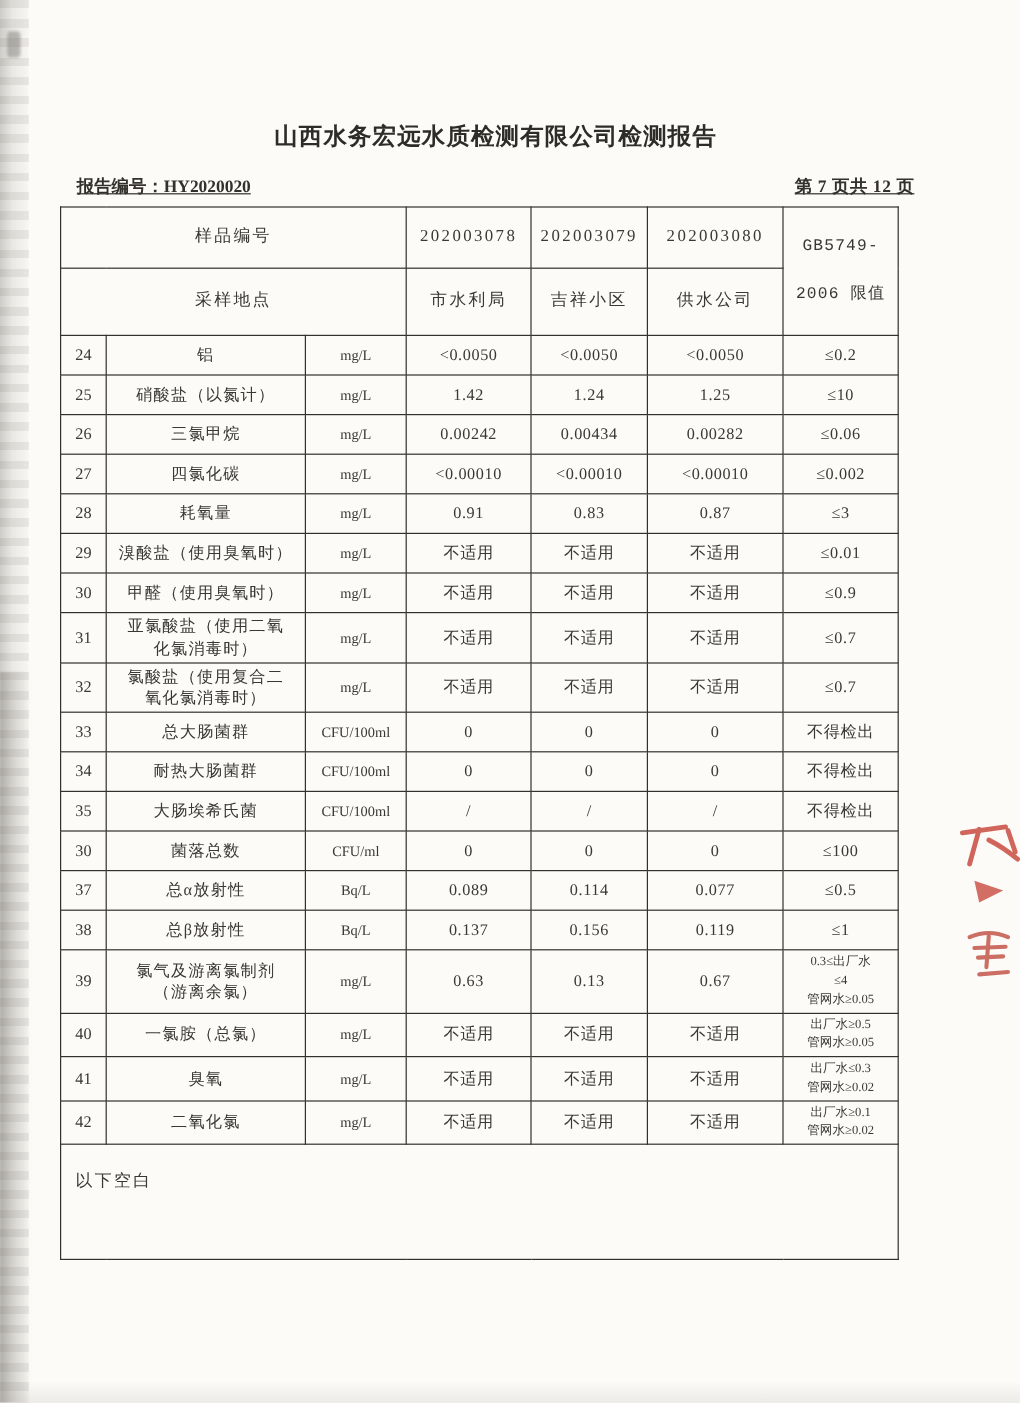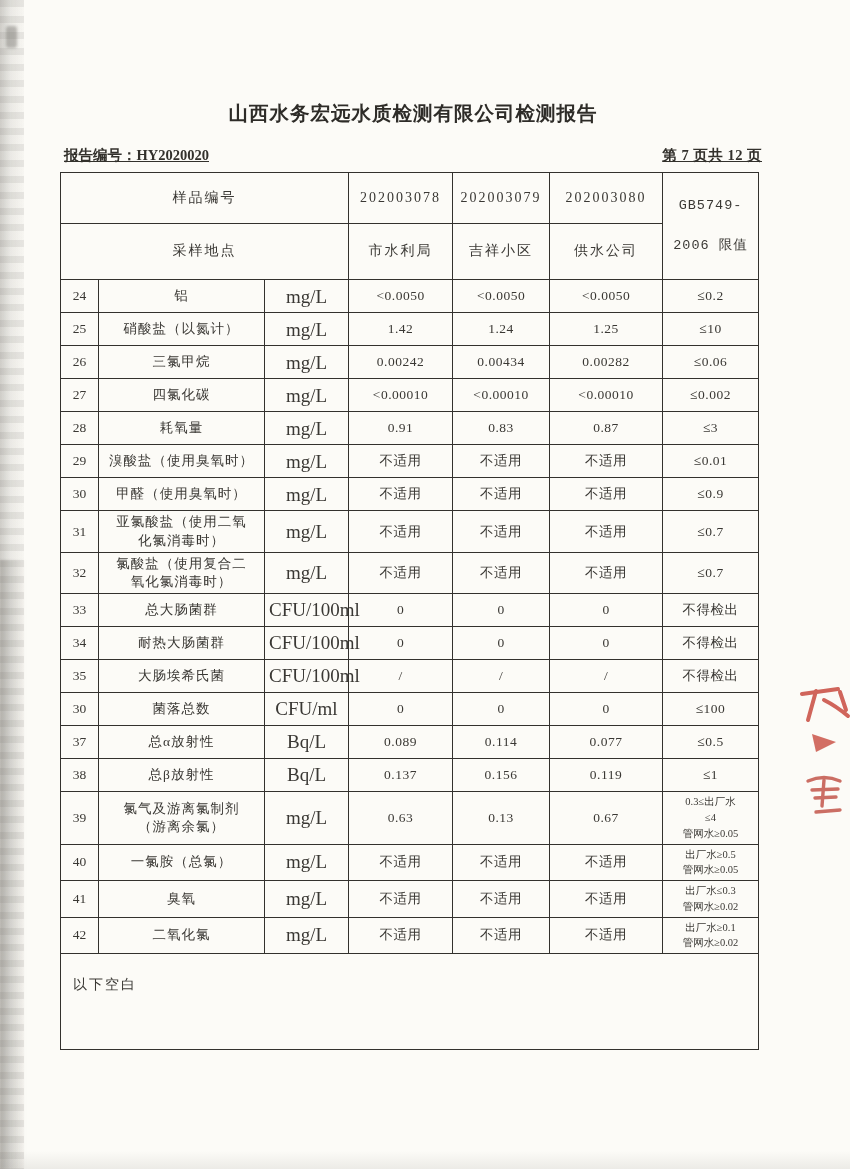--- a/index.html
+++ b/index.html
@@ -56,21 +56,21 @@
     color:#2e2c28;
   }
   .meta{
     position:absolute;left:64px;top:146px;width:698px;
     display:flex;justify-content:space-between;align-items:baseline;
     font-size:14.5px;font-weight:bold;color:#33312c;text-decoration:underline;
   }
   .meta .page-info{font-weight:bold;letter-spacing:.5px;}
 
   table.report{
-    position:absolute;left:60px;top:172px;
+    position:absolute;left:50px;top:172px;
     width:698px;
     border-collapse:collapse;
     table-layout:fixed;
     font-size:13.5px;
     color:var(--text);
   }
   table.report td{
     border:1.6px solid var(--border);
     padding:2px 4px;
     text-align:center;
@@ -81,21 +81,21 @@
   thead tr.hrow1 td{height:42px;}
   thead tr.hrow2 td{height:46px;}
   td.std-cell{letter-spacing:1px;font-size:13.5px;padding:6px 2px;}
   td.std-cell .std-line{margin:22px 0;font-family:Liberation Mono, monospace;}
   tbody td{height:33px;}
   td.td-no{letter-spacing:0;}
   td.td-name{
     text-align:left;padding-left:9px;letter-spacing:1px;
     white-space:pre-line;
   }
-  td.td-unit{font-size:19px;letter-spacing:0;}
+  td.td-unit{font-size:12px;letter-spacing:0;}
   td.td-val{letter-spacing:.5px;}
   td.td-limit{letter-spacing:.5px;}
   td.td-limit.small{font-size:10.5px;letter-spacing:0;padding:2px 18px;line-height:1.5;}
   tfoot td.blank-cell{
     height:96px;
     text-align:left;vertical-align:top;
     padding:22px 0 0 12px;
     font-size:14px;letter-spacing:2px;
   }
 

